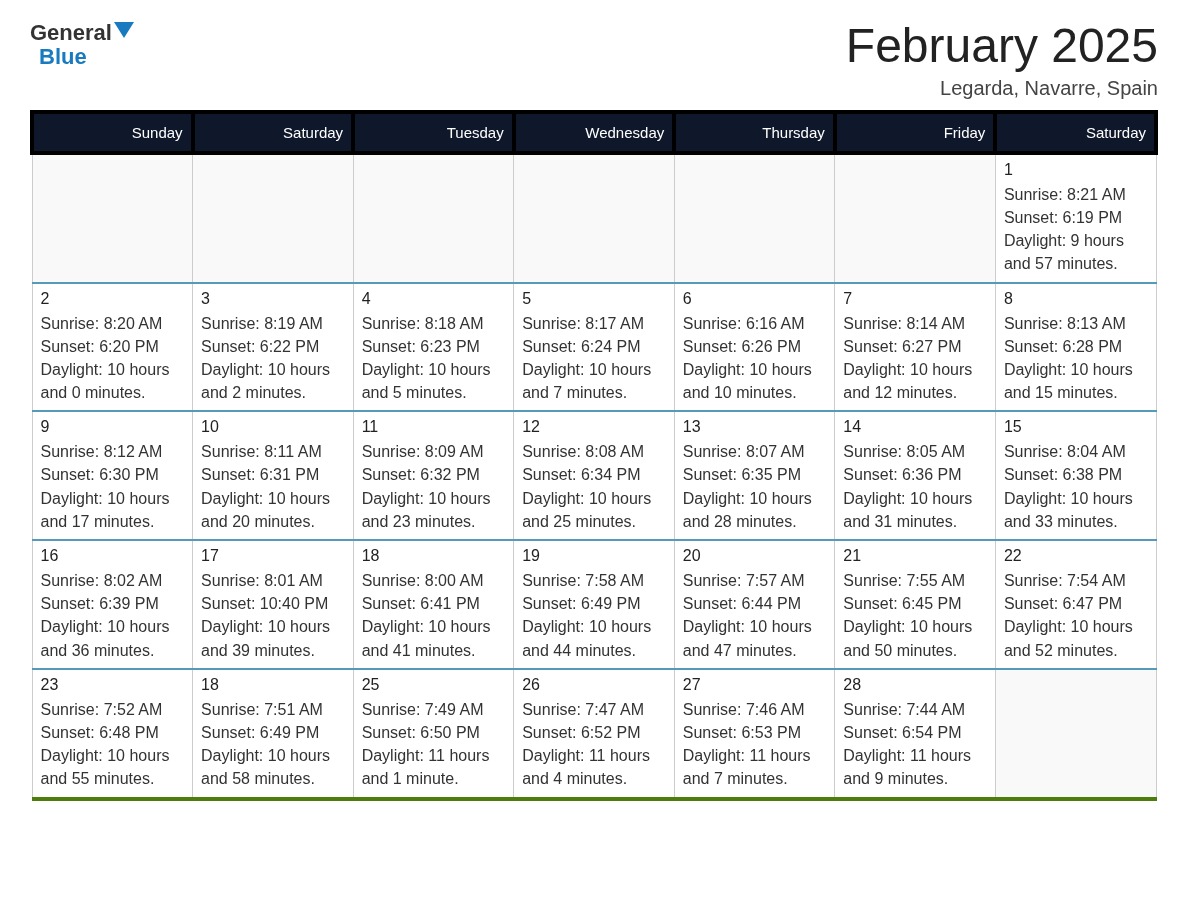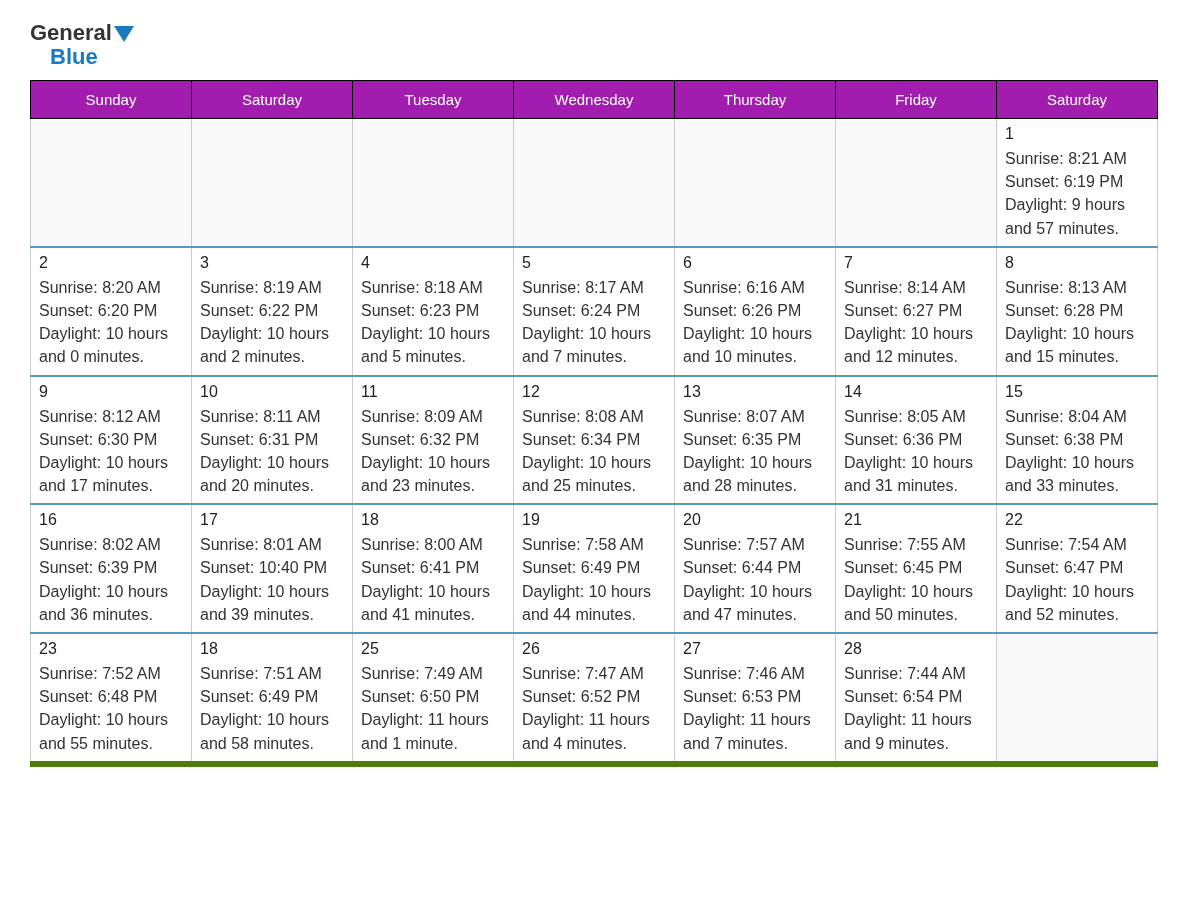--- a/index.html
+++ b/index.html
@@ -19,39 +19,39 @@
     .logo {
       display: flex;
       flex-direction: column;
       align-items: flex-start;
     }
     .logo-text {
       font-size: 22px;
       font-weight: bold;
       color: #333;
       display: flex;
-      align-items: center;
+      align-items: flex-start;
     }
     .logo-general { color: #333; }
     .logo-arrow {
       width: 0;
       height: 0;
       border-left: 10px solid transparent;
       border-right: 10px solid transparent;
       border-top: 16px solid #1a7abf;
       display: inline-block;
       margin-left: 2px;
       margin-top: 2px;
     }
     .logo-blue {
       color: #1a7abf;
       font-size: 22px;
       font-weight: bold;
       margin-top: -2px;
-      margin-left: 20px;
+      margin-left: 9px;
     }
     .title-block {
       text-align: right;
     }
     .month-title {
       font-size: 48px;
       font-weight: normal;
       color: #222;
       line-height: 1.1;
     }
@@ -59,27 +59,27 @@
       font-size: 20px;
       color: #444;
       margin-top: 4px;
     }
     .calendar {
       width: 100%;
       border-collapse: collapse;
       margin-top: 10px;
     }
     .calendar th {
-      background-color: #a21caf;
+      background-color: #0f172a;
       color: #fff;
       padding: 10px 8px;
       font-size: 15px;
       font-weight: normal;
-      text-align: center;
-      border: 1px solid #000000;
+      text-align: right;
+      border: 4px solid #000000;
     }
     .calendar td {
       border: 1px solid #ccc;
       vertical-align: top;
       padding: 6px 8px;
       width: calc(100% / 7);
       height: 120px;
       font-size: 13px;
       color: #333;
     }
@@ -95,33 +95,37 @@
       line-height: 1.45;
       color: #333;
     }
     .empty-cell {
       background: #f9f9f9;
     }
     .calendar tr td {
       border-bottom: 2px solid #5599bb;
     }
     .calendar tr:last-child td {
-      border-bottom: 6px solid #4d7c0f;
+      border-bottom: 4px solid #4d7c0f;
     }
   </style>
 </head>
 <body>
 
 <div class="header">
   <div class="logo">
     <div class="logo-text">
       <span class="logo-general">General</span>
       <span class="logo-arrow"></span>
     </div>
     <span class="logo-blue">Blue</span>
+  </div>
+  <div class="title-block">
+    <div class="month-title">February 2025</div>
+    <div class="location">Legarda, Navarre, Spain</div>
   </div>
 </div>
 
 <table class="calendar">
   <thead>
     <tr>
     <th>Sunday</th>
         <th>Saturday</th>
         <th>Tuesday</th>
         <th>Wednesday</th>

